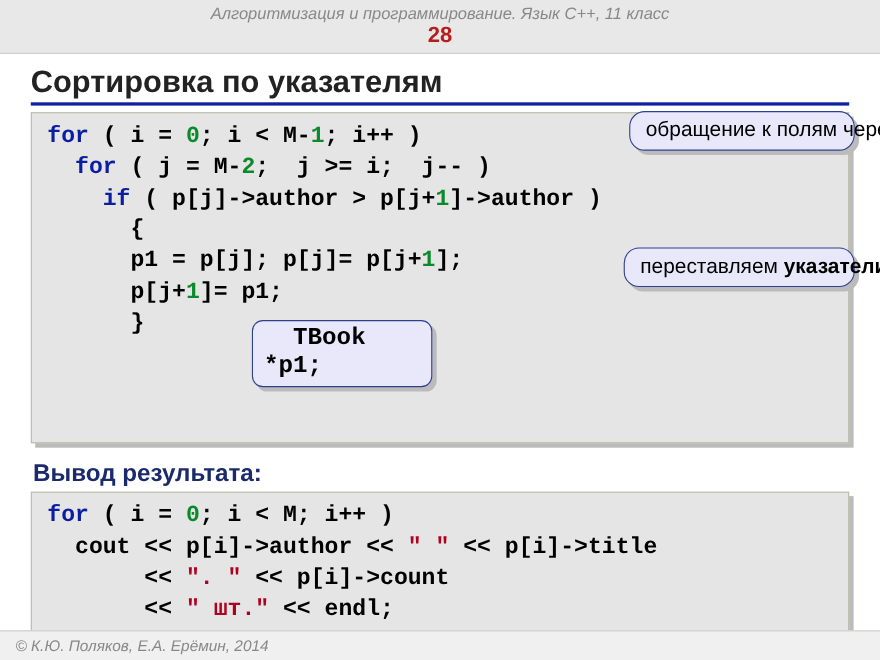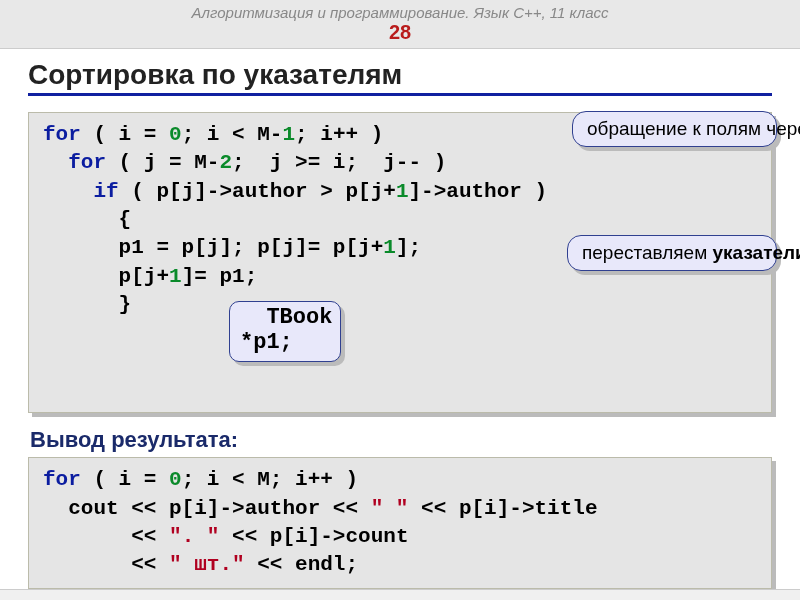--- a/index.html
+++ b/index.html
@@ -23,21 +23,21 @@
     font-style: italic;
     flex-direction: column;
   }
   .page-num {
     font-weight: bold;
     font-style: normal;
     color: #b91c1c;
     font-size: 20px;
   }
   .title {
-    margin: 10px 28px 16px 28px;
+    margin: 10px 28px 6px 28px;
     font-size: 28px;
     font-weight: bold;
     color: #222;
     border-bottom: 3px solid #1020a0;
     padding-bottom: 2px;
   }
   .codebox {
     margin: 4px 28px 0 28px;
     background: #e5e5e5;
     border: 1px solid #bba;
@@ -102,25 +102,26 @@
 
 <div class="codebox"><span class="kw">for</span><span> ( i = </span><span class="num">0</span><span>; i &lt; M-</span><span class="num">1</span><span>; i++ )</span>
 <span class="kw">  for</span><span> ( j = M-</span><span class="num">2</span><span>;  j &gt;= i;  j-- )</span>
 <span class="kw">    if</span><span> ( p[j]-&gt;author &gt; p[j+</span><span class="num">1</span><span>]-&gt;author )</span>
 <span>      {</span>
 <span>      p1 = p[j]; p[j]= p[j+</span><span class="num">1</span><span>];</span>
 <span>      p[j+</span><span class="num">1</span><span>]= p1;</span>
 <span>      }</span>
 <div class="callout" style="top:-2px; right:-6px; width:205px;"><span>обращение к полям через указатели</span></div>
 <div class="callout" style="top:122px; right:-6px; width:210px;"><span>переставляем </span><span class="em">указатели</span></div>
-<div class="callout callout-tbook" style="top:188px; left:200px; width:112px; font-family:'Courier New',monospace; font-weight:bold; font-size:22px; border-radius:10px; text-align:left; padding:3px 10px 5px 10px;"><span>  TBook
+<div class="callout callout-tbook" style="top:188px; left:200px; width:164px; font-family:'Courier New',monospace; font-weight:bold; font-size:22px; border-radius:10px; text-align:left; padding:3px 10px 5px 10px;"><span>  TBook
 *p1;</span></div>
 </div>
 
 <div class="subhead">Вывод результата:</div>
 
 <div class="codebox"><span class="kw">for</span><span> ( i = </span><span class="num">0</span><span>; i &lt; M; i++ )</span>
 <span>  cout &lt;&lt; p[i]-&gt;author &lt;&lt; </span><span class="str">" "</span><span> &lt;&lt; p[i]-&gt;title</span>
 <span>       &lt;&lt; </span><span class="str">". "</span><span> &lt;&lt; p[i]-&gt;count</span>
 <span>       &lt;&lt; </span><span class="str">" шт."</span><span> &lt;&lt; endl;</span></div>
 
 <div class="footer">
+  <span>© К.Ю. Поляков, Е.А. Ерёмин, 2014</span>
 </div>
 
 </body></html>

